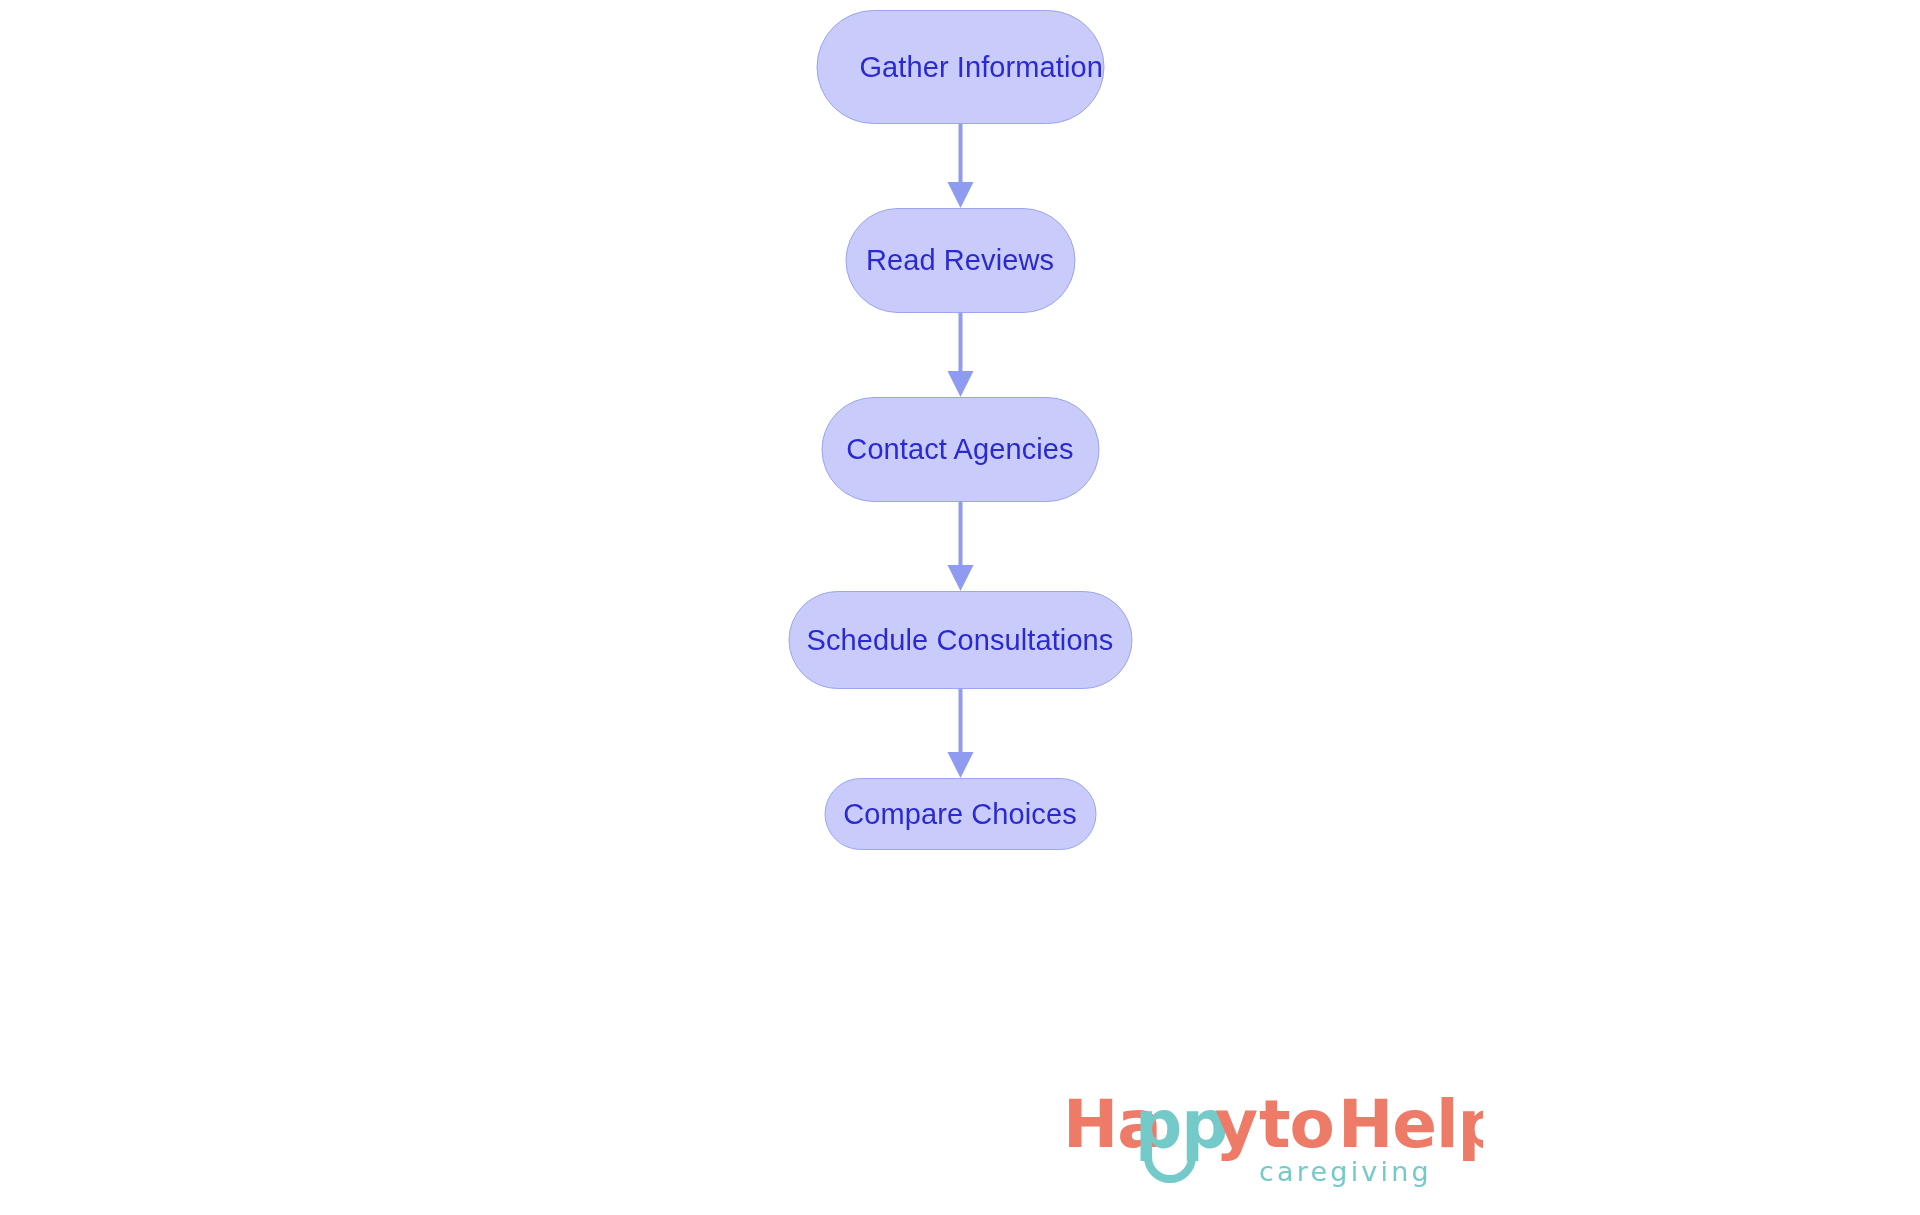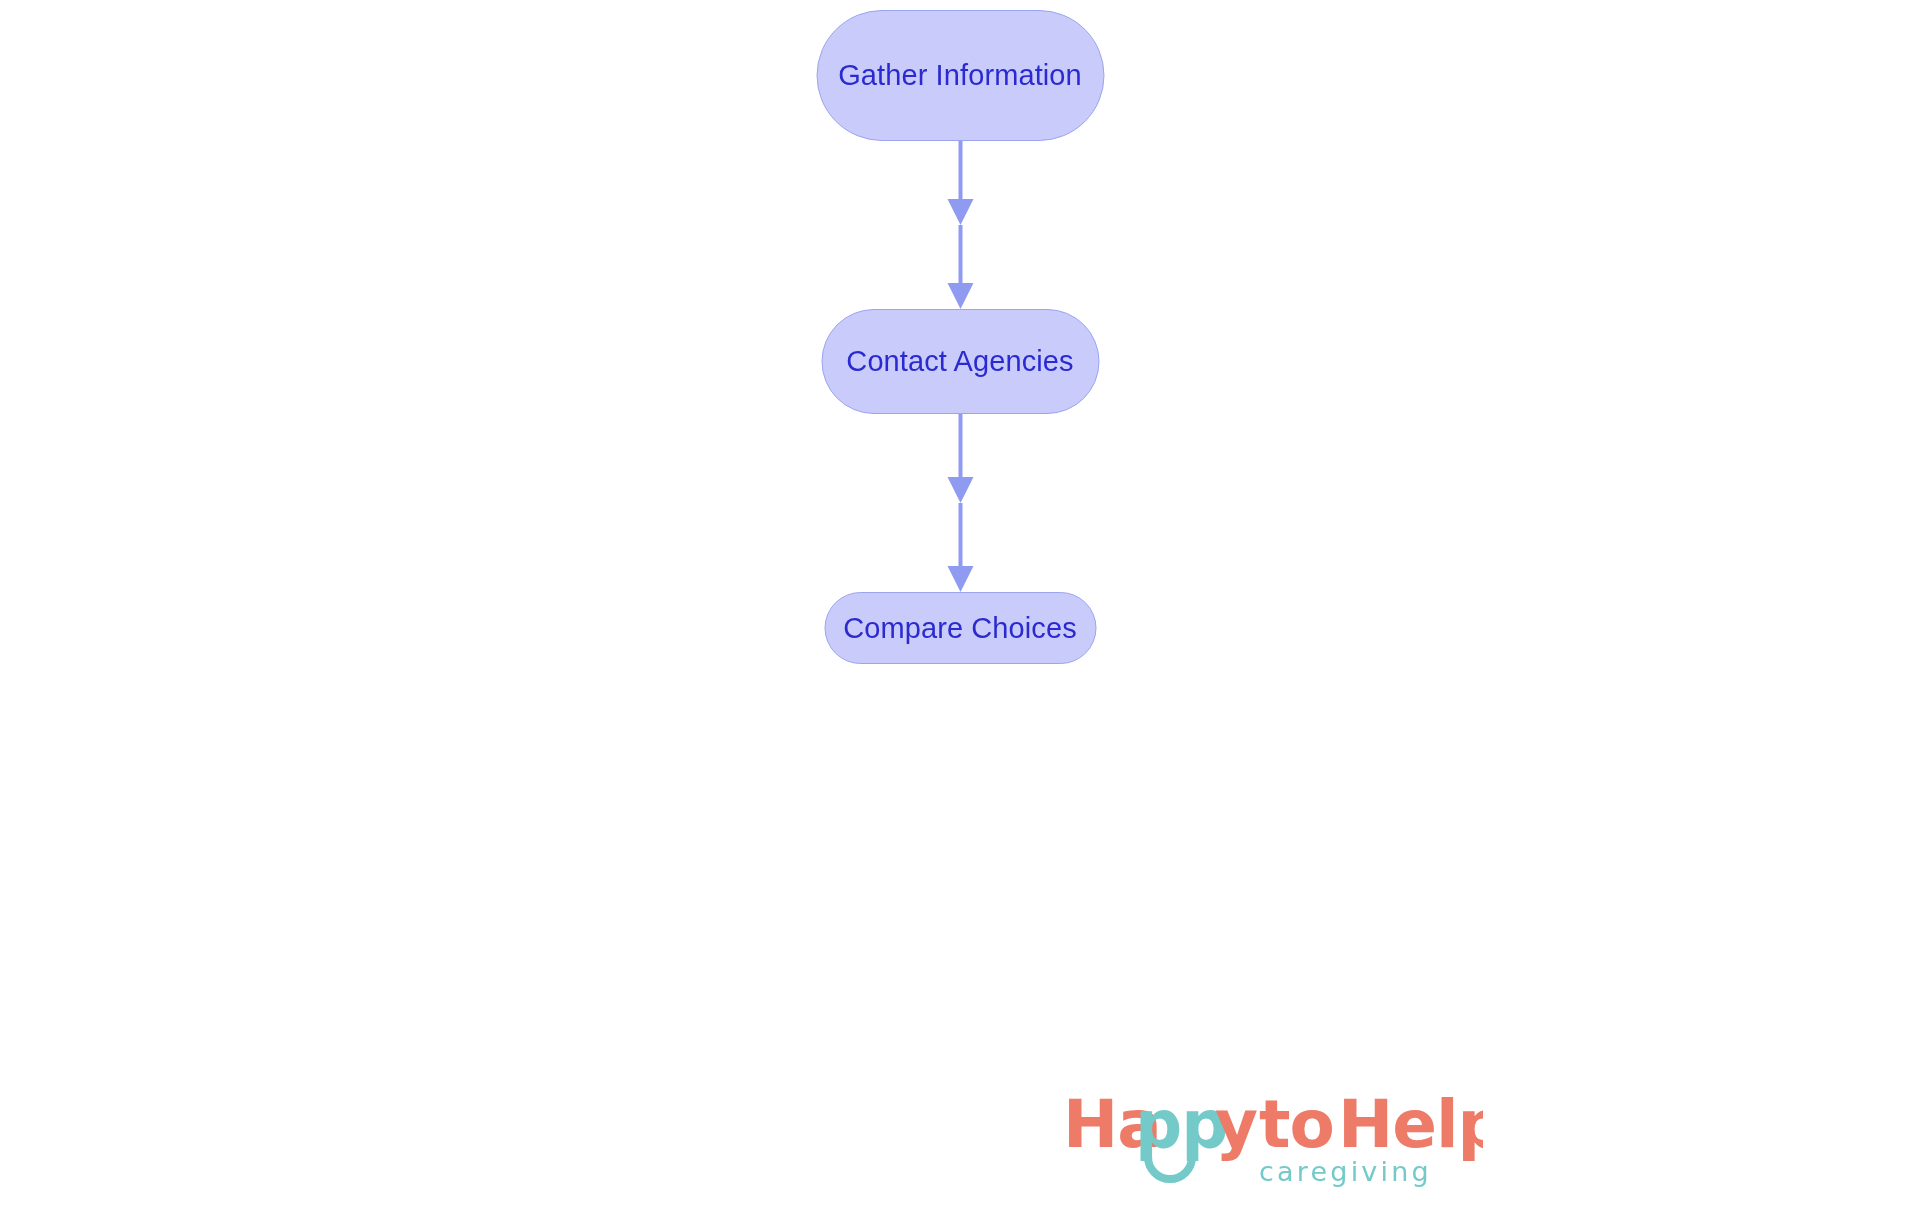--- a/index.html
+++ b/index.html
@@ -48,21 +48,21 @@
     font-size: 29px;
     font-weight: 400;
     letter-spacing: 0.1px;
     white-space: nowrap;
     line-height: 1;
   }
   .node-label {
     pointer-events: none;
   }
 
-  .node-1 { width: 288px; height: 131px; }
+  .node-1 { width: 288px; height: 114px; justify-content: flex-end; }
   .node-2 { width: 230px; height: 105px; }
   .node-3 { width: 278px; height: 105px; text-align: center; }
   .node-4 { width: 344px; height: 98px;  }
   .node-5 { width: 272px; height: 72px; }
 
   .connector {
     position: relative;
     width: 30px;
     display: block;
   }
@@ -114,39 +114,45 @@
       <span class="node-label">Gather Information</span>
     </div>
 
     <div class="connector conn-1">
       <svg width="30" height="84" viewBox="0 0 30 84" xmlns="http://www.w3.org/2000/svg" aria-hidden="true">
         <line x1="15" y1="0" x2="15" y2="60" stroke="#8f9bf0" stroke-width="4"></line>
         <polygon points="15,84 2,58 28,58" fill="#8f9bf0"></polygon>
       </svg>
     </div>
 
+    <div class="node node-2">
+      <span class="node-label">Read Reviews</span>
+    </div>
 
     <div class="connector conn-2">
       <svg width="30" height="84" viewBox="0 0 30 84" xmlns="http://www.w3.org/2000/svg" aria-hidden="true">
         <line x1="15" y1="0" x2="15" y2="60" stroke="#8f9bf0" stroke-width="4"></line>
         <polygon points="15,84 2,58 28,58" fill="#8f9bf0"></polygon>
       </svg>
     </div>
 
     <div class="node node-3">
       <span class="node-label">Contact Agencies</span>
     </div>
 
     <div class="connector conn-3">
       <svg width="30" height="89" viewBox="0 0 30 89" xmlns="http://www.w3.org/2000/svg" aria-hidden="true">
         <line x1="15" y1="0" x2="15" y2="65" stroke="#8f9bf0" stroke-width="4"></line>
         <polygon points="15,89 2,63 28,63" fill="#8f9bf0"></polygon>
       </svg>
     </div>
 
+    <div class="node node-4">
+      <span class="node-label">Schedule Consultations</span>
+    </div>
 
     <div class="connector conn-4">
       <svg width="30" height="89" viewBox="0 0 30 89" xmlns="http://www.w3.org/2000/svg" aria-hidden="true">
         <line x1="15" y1="0" x2="15" y2="65" stroke="#8f9bf0" stroke-width="4"></line>
         <polygon points="15,89 2,63 28,63" fill="#8f9bf0"></polygon>
       </svg>
     </div>
 
     <div class="node node-5">
       <span class="node-label">Compare Choices</span>

